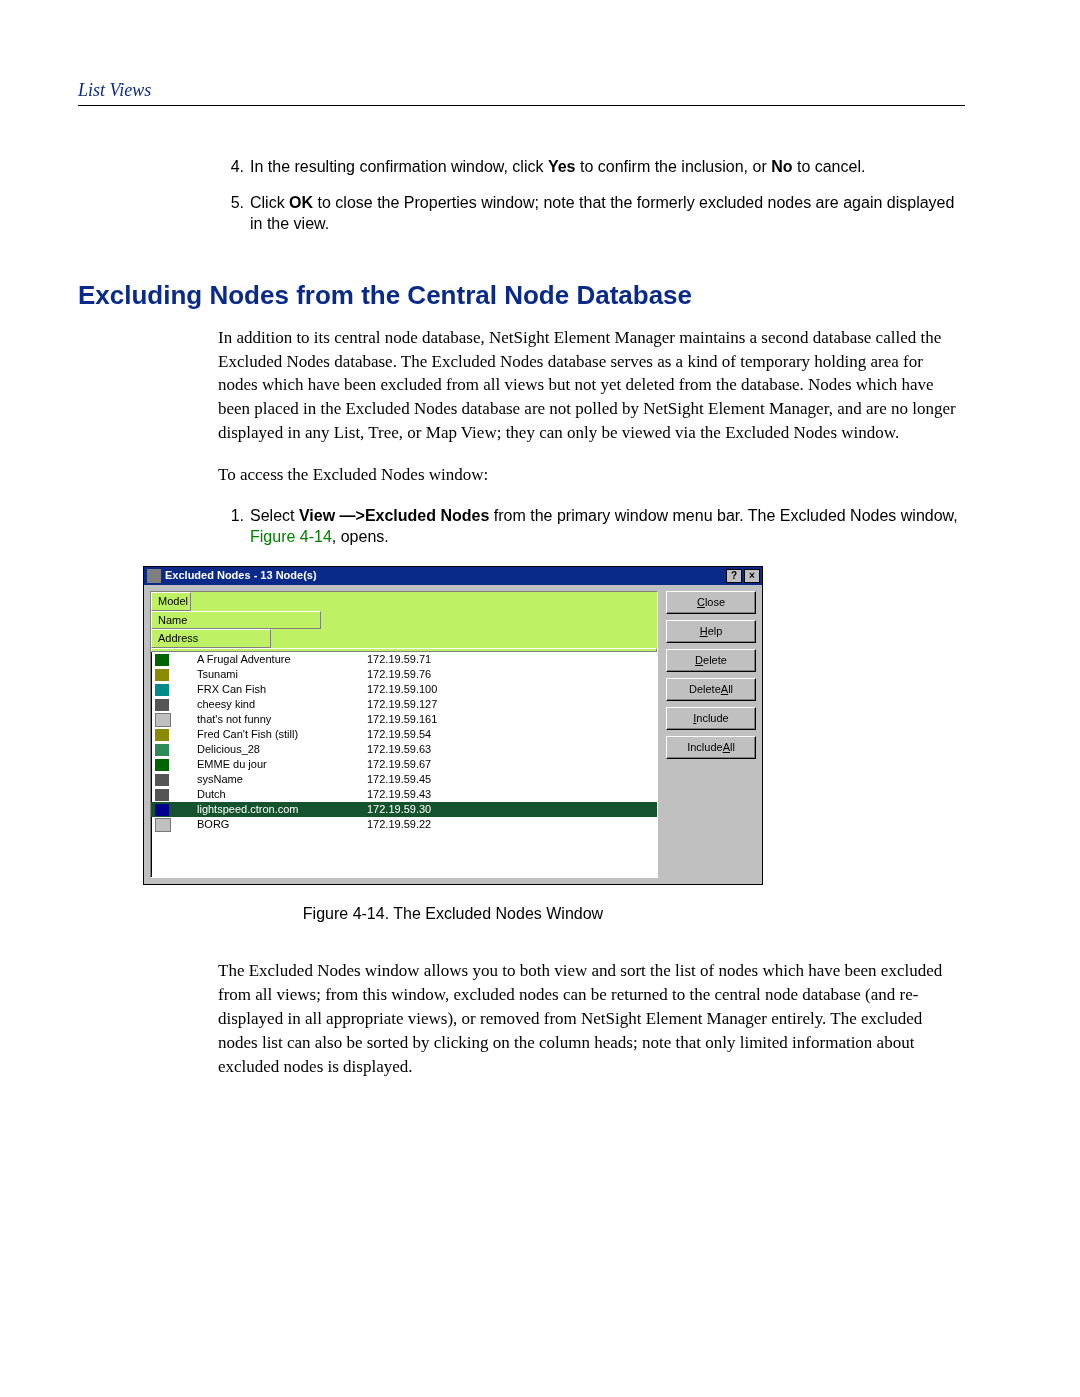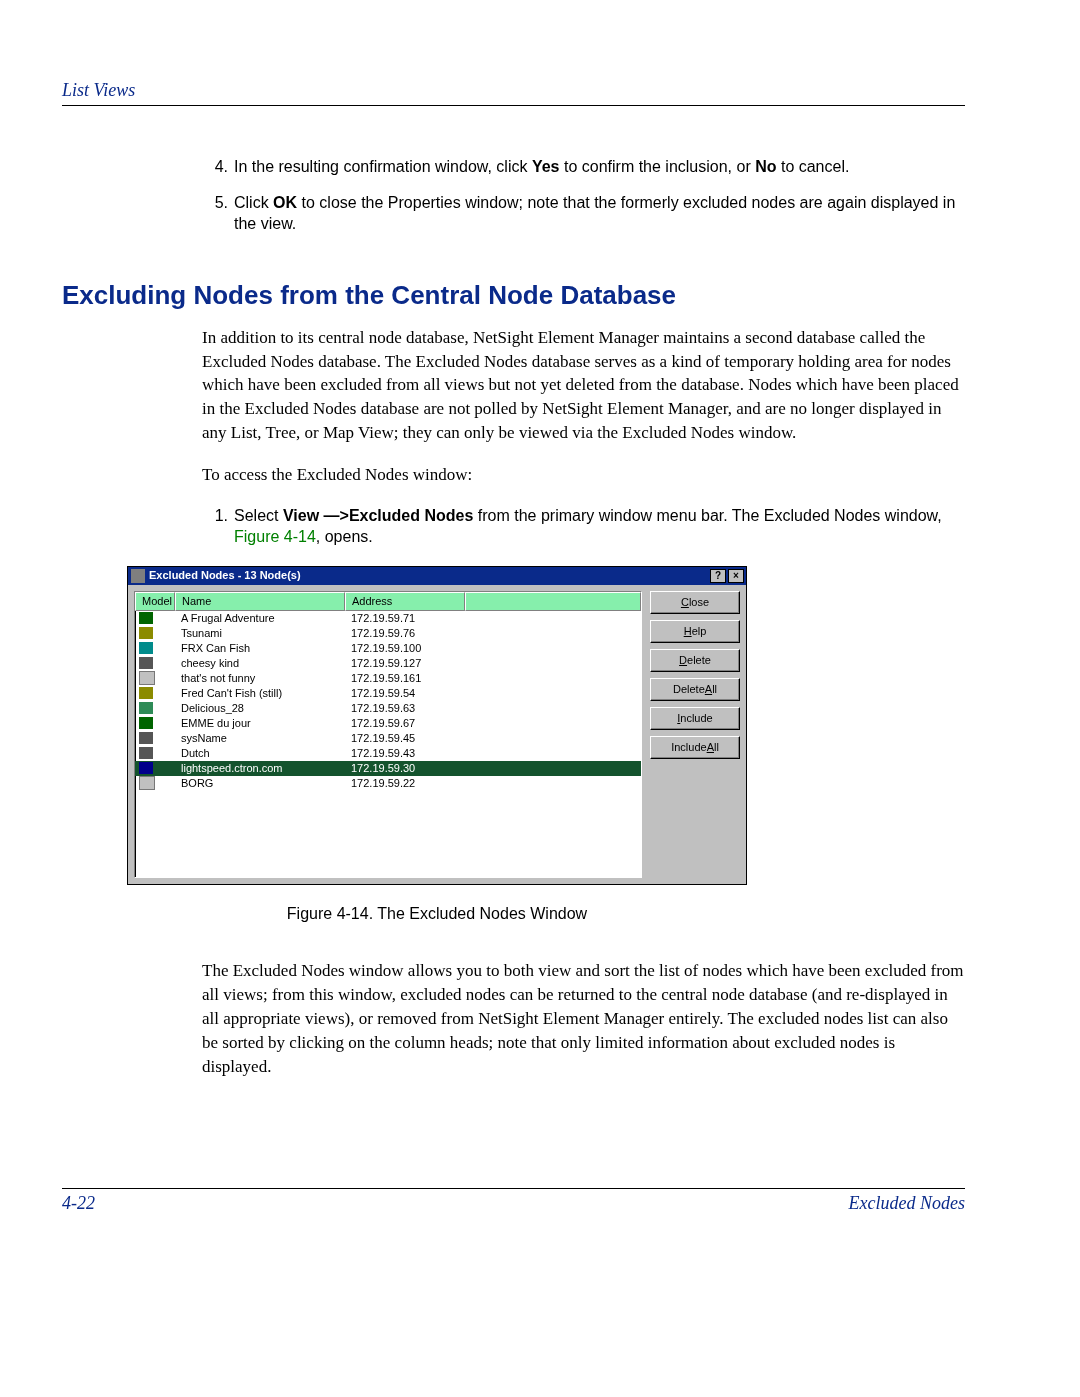--- a/index.html
+++ b/index.html
@@ -4,21 +4,21 @@
 <style>
   body {
     margin: 0;
     padding: 0;
     background: #fff;
     font-family: "Times New Roman", Times, serif;
     color: #000;
     width: 1080px;
   }
   .page {
-    padding: 80px 115px 60px 62px;
+    padding: 80px 115px 60px 78px;
     box-sizing: border-box;
   }
   .header-area {
     margin-bottom: 50px;
   }
   .header-text {
     font-style: italic;
     color: #0a2a8a;
     font-size: 18px;
     font-family: "Times New Roman", Times, serif;
@@ -112,22 +112,23 @@
     flex: 1 1 auto;
     background: #fff;
     border: 1px solid #808080;
     border-right-color:#fff; border-bottom-color:#fff;
     box-shadow: inset 1px 1px 0 #000;
     position: relative;
     overflow: hidden;
   }
   .list-header {
     display:flex;
-    background:#86efac;
+    background:#bef264;
     font-size:11px;
+    flex-direction:column;
   }
   .col {
     padding: 1px 6px;
     border-right:1px solid #808080;
     border-bottom:1px solid #808080;
     border-top:1px solid #fff;
     border-left:1px solid #fff;
     box-sizing:border-box;
     overflow:hidden; white-space:nowrap;
   }
@@ -369,21 +370,14 @@
             </div>
         </div>
       </div>
     </div>
 
     <div class="figure-caption">Figure 4-14. The Excluded Nodes Window</div>
 
     <p class="serif-para">The Excluded Nodes window allows you to both view and sort the list of nodes which have been excluded from all views; from this window, excluded nodes can be returned to the central node database (and re-displayed in all appropriate views), or removed from NetSight Element Manager entirely. The excluded nodes list can also be sorted by clicking on the column heads; note that only limited information about excluded nodes is displayed.</p>
   </div>
 
-  <div class="footer-area">
-    <hr class="footer-rule">
-    <div class="footer-row">
-      <span>4-22</span>
-      <span>Excluded Nodes</span>
-    </div>
-  </div>
 
 </div>
 
 </body></html>

